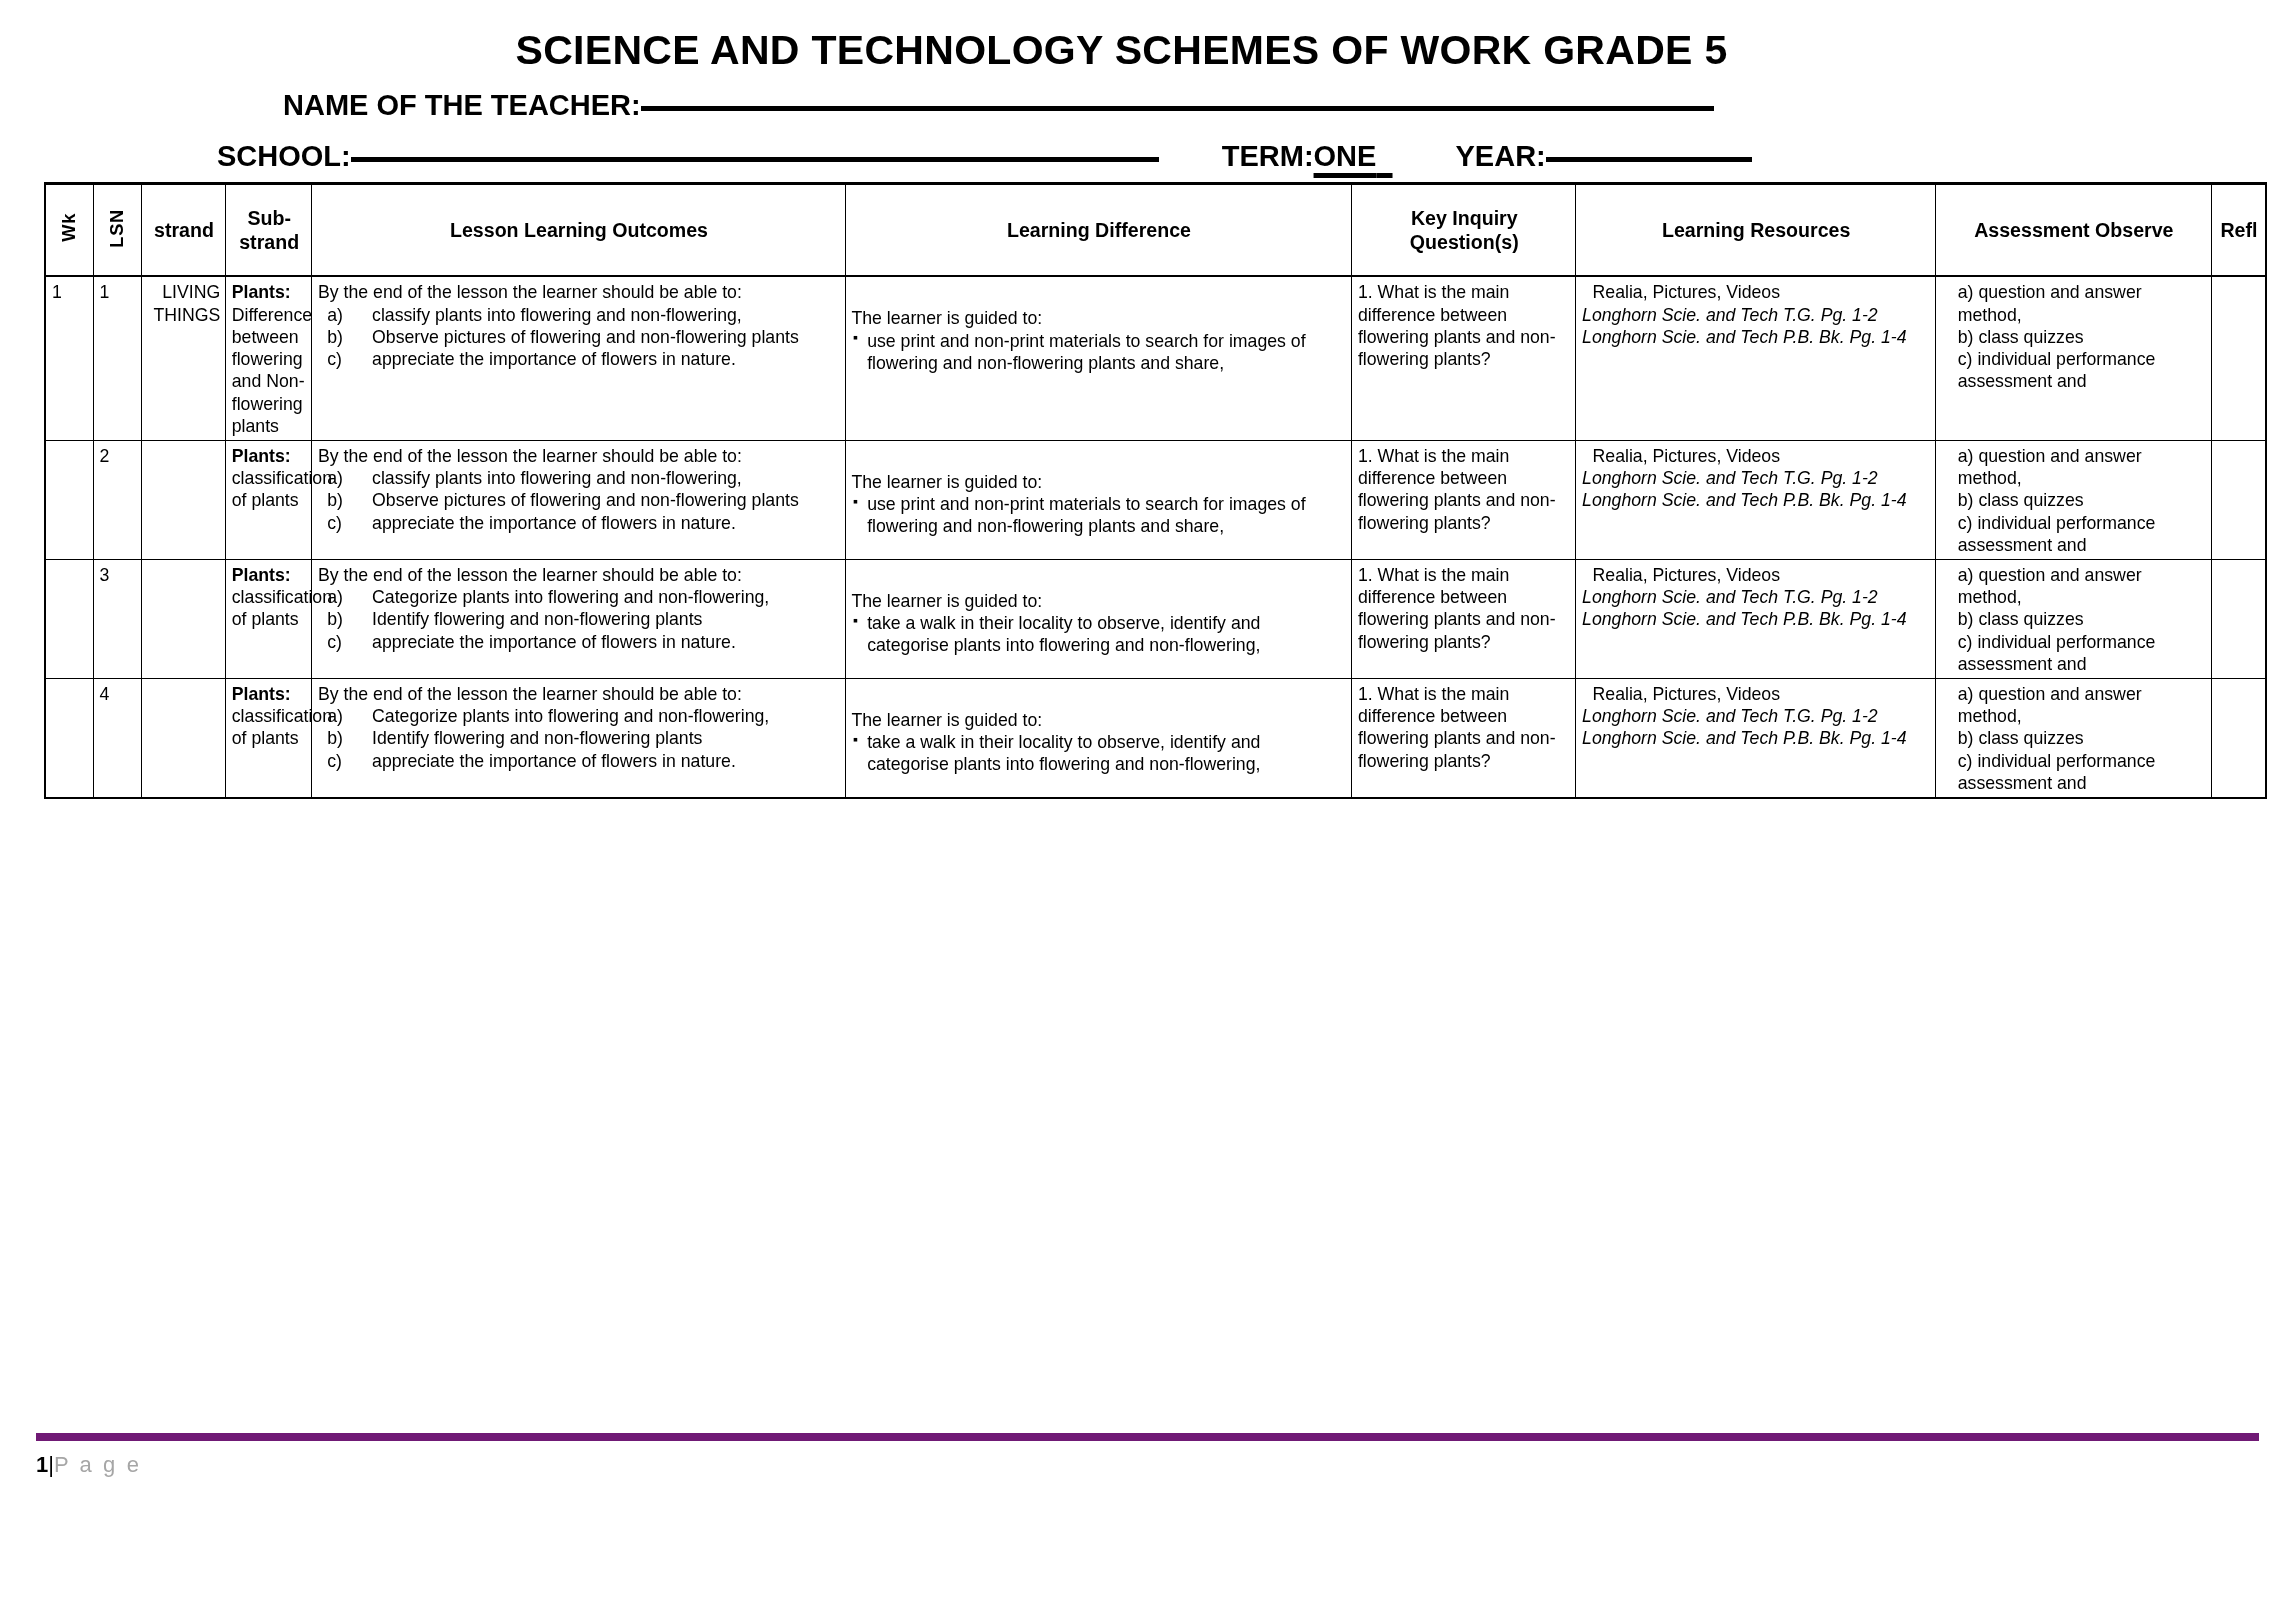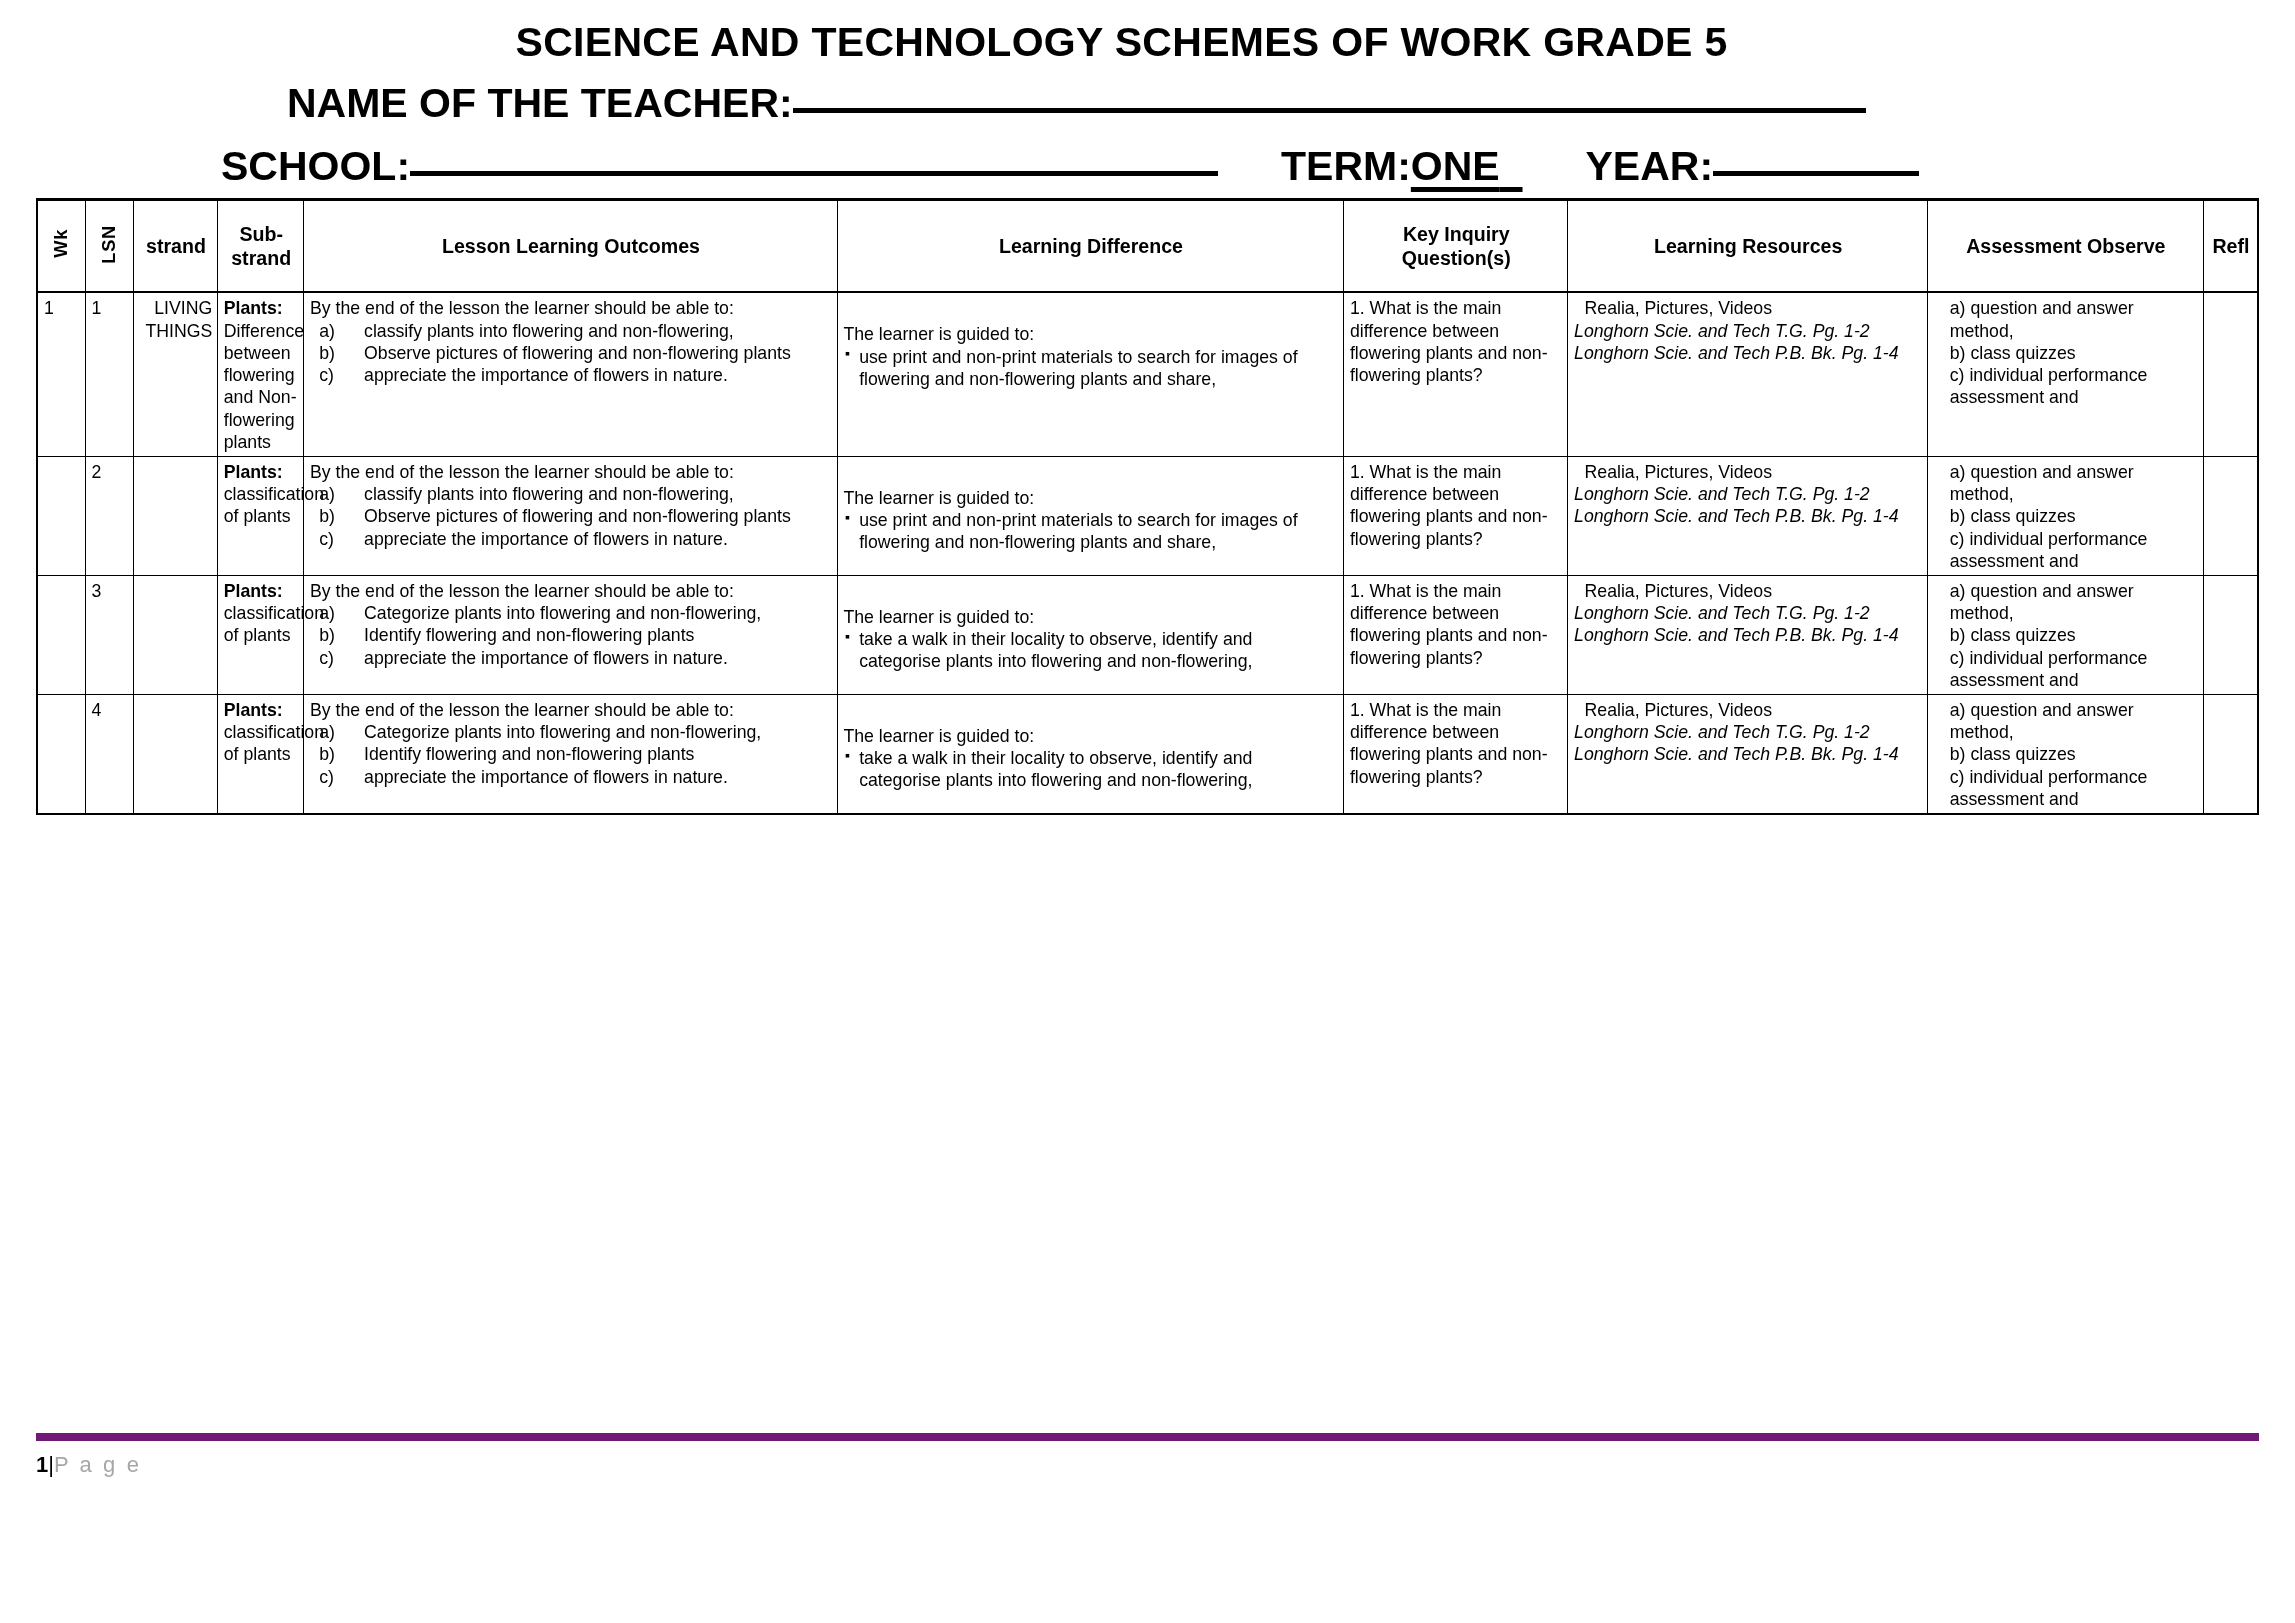--- a/index.html
+++ b/index.html
@@ -14,43 +14,42 @@
     color: #000000;
     overflow: hidden;
     position: relative;
   }
 
   .page {
     position: relative;
     width: 2295px;
     height: 1623px;
     box-sizing: border-box;
-    padding: 0;
+    padding: 8px;
   }
 
   
   .doc-header {
     padding-top: 22px;
   }
   .doc-title {
     text-align: center;
     font-weight: bold;
     font-size: 41px;
     letter-spacing: 0.3px;
     line-height: 1.0;
     white-space: nowrap;
     padding-right: 52px;
   }
   .hdr-line {
     font-weight: bold;
-    font-size: 41px;
+    font-size: 29px;
     line-height: 1.0;
     white-space: nowrap;
     margin-top: 19.6px;
-    margin-left: 12px;
   }
   .hdr-line.teacher { padding-left: 275px; }
   .hdr-line.school  { padding-left: 209px; margin-top: 22px; }
 
   .blank-rule {
     display: inline-block;
     border-bottom: 5.9px solid #000;
     vertical-align: 3.9px;
     height: 0;
   }

